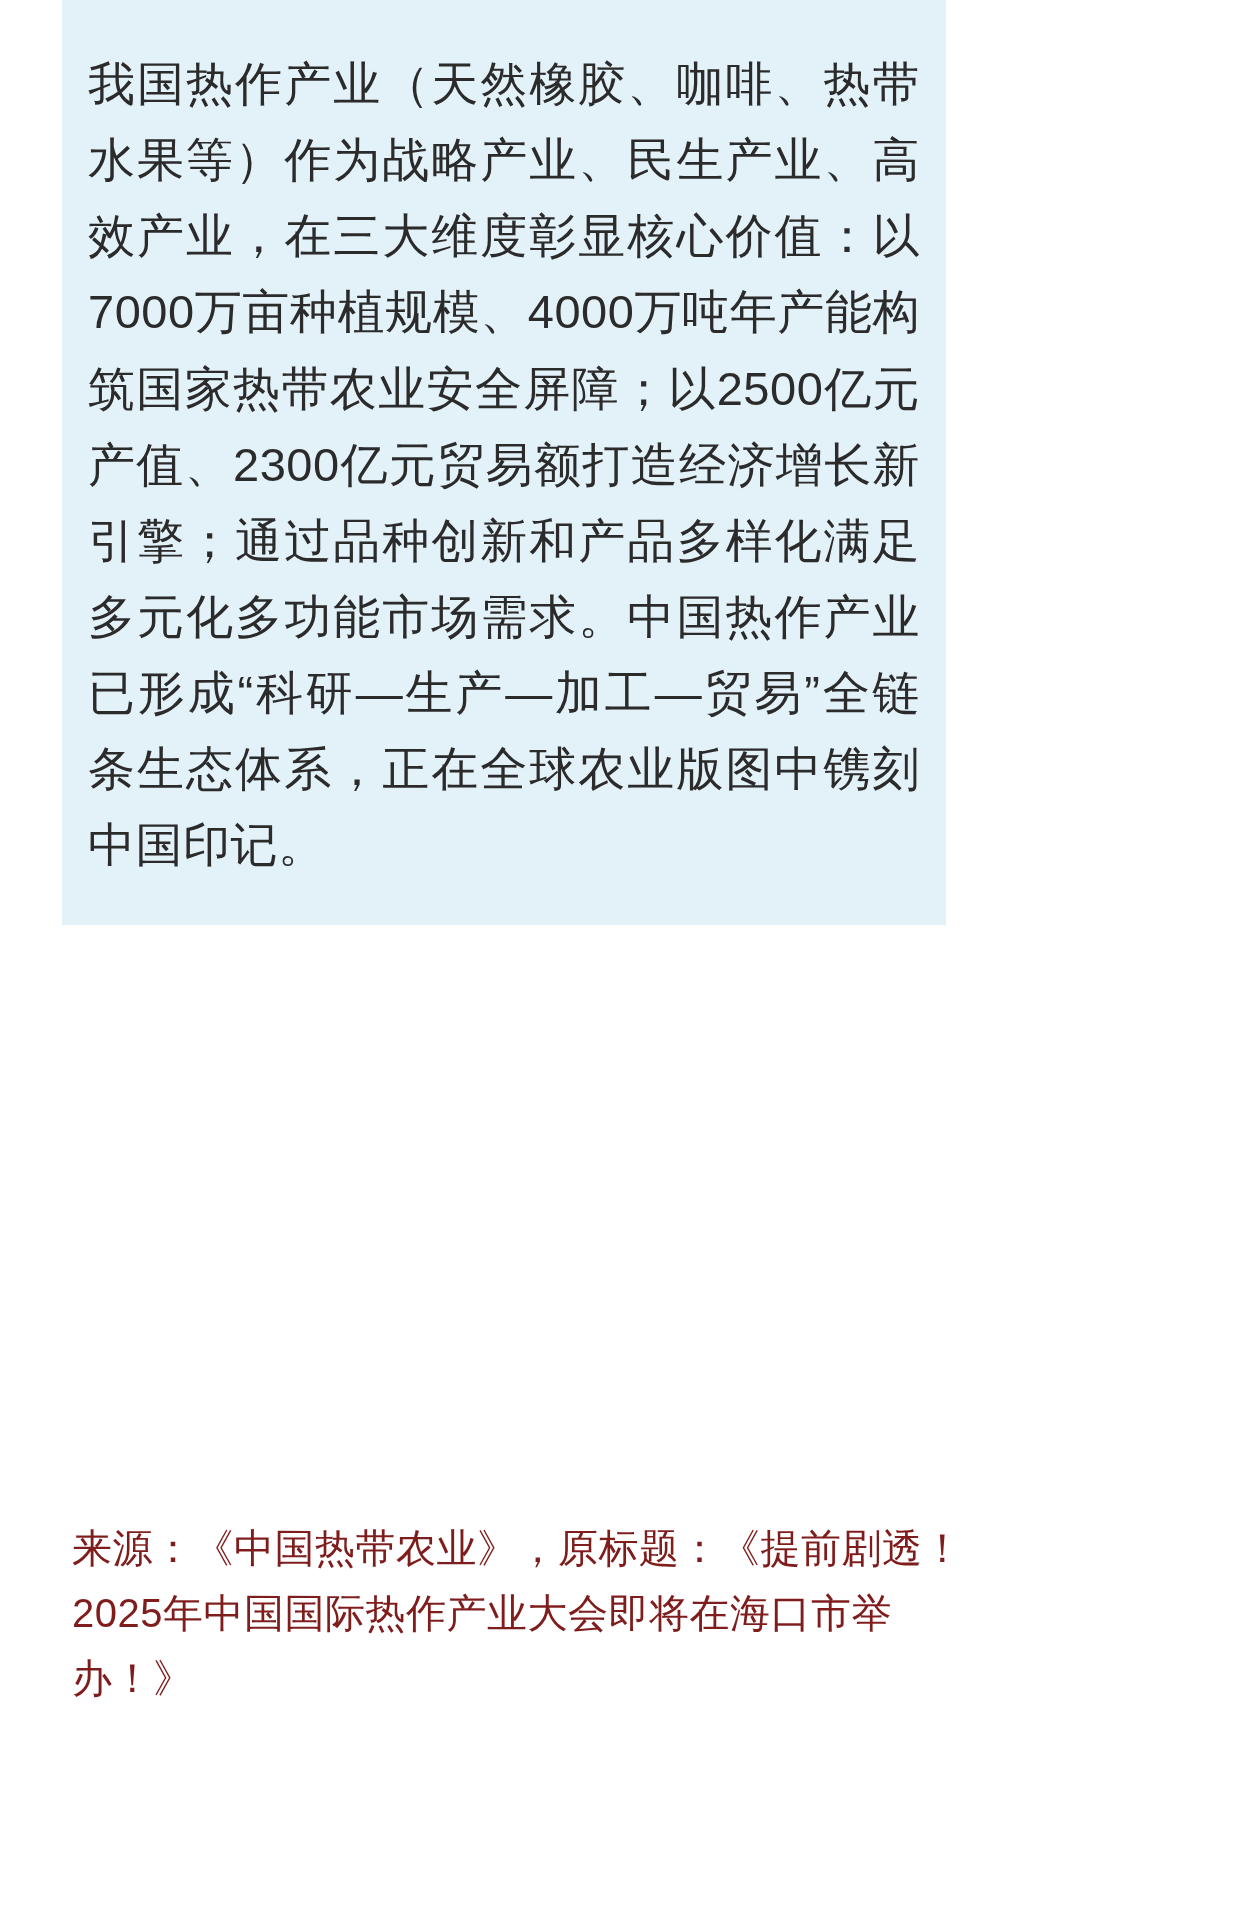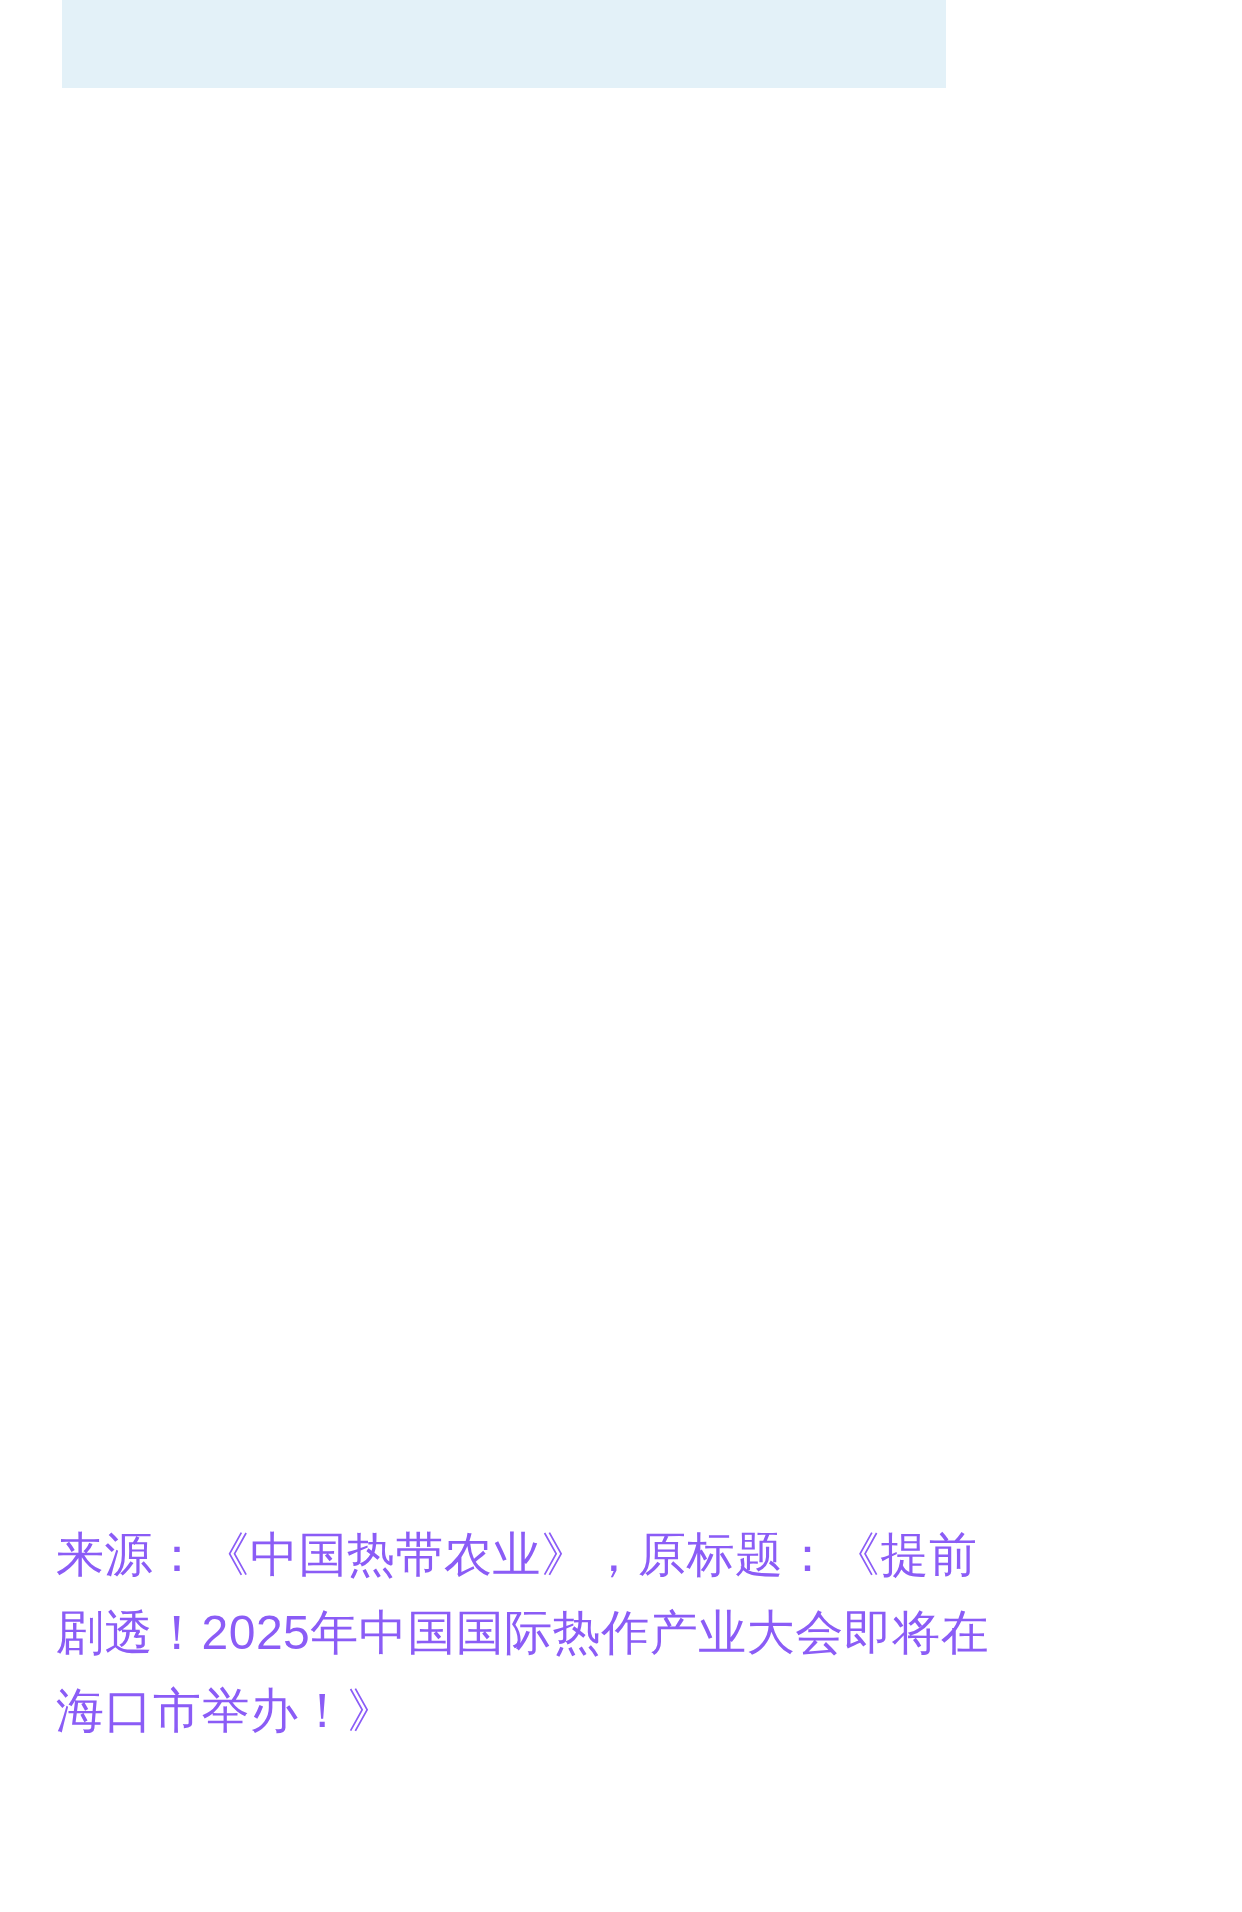--- a/index.html
+++ b/index.html
@@ -37,33 +37,34 @@
     text-align: justify;
     text-justify: inter-ideograph;
     margin: 0;
     font-family: "Liberation Sans", sans-serif;
   }
   .para + .para {
     margin-top: 72px;
   }
   .source {
     position: absolute;
-    left: 56px;
+    left: 72px;
     top: 1400px;
     width: 940px;
-    font-size: 48px;
+    font-size: 40px;
     line-height: 1.62;
-    color: #8b5cf6;
+    color: #7f1d1d;
     letter-spacing: 0.5px;
     text-align: left;
   }
 </style>
 </head>
 <body>
 
 <div class="page">
 
   <div class="highlight-block">
+    <p class="para">我国热作产业（天然橡胶、咖啡、热带水果等）作为战略产业、民生产业、高效产业，在三大维度彰显核心价值：以7000万亩种植规模、4000万吨年产能构筑国家热带农业安全屏障；以2500亿元产值、2300亿元贸易额打造经济增长新引擎；通过品种创新和产品多样化满足多元化多功能市场需求。中国热作产业已形成“科研—生产—加工—贸易”全链条生态体系，正在全球农业版图中镌刻中国印记。</p>
   </div>
 
   <div class="source" style="top: 1516.12px;">来源：《中国热带农业》，原标题：《提前剧透！2025年中国国际热作产业大会即将在海口市举办！》</div>
 
 </div>
 
 </body></html>

